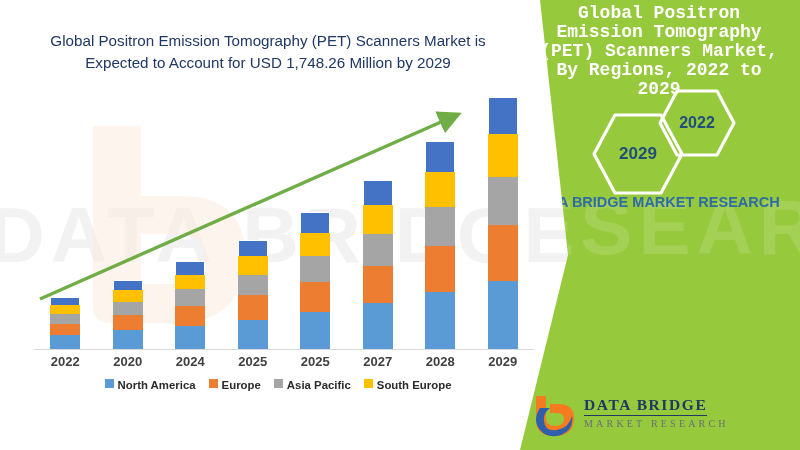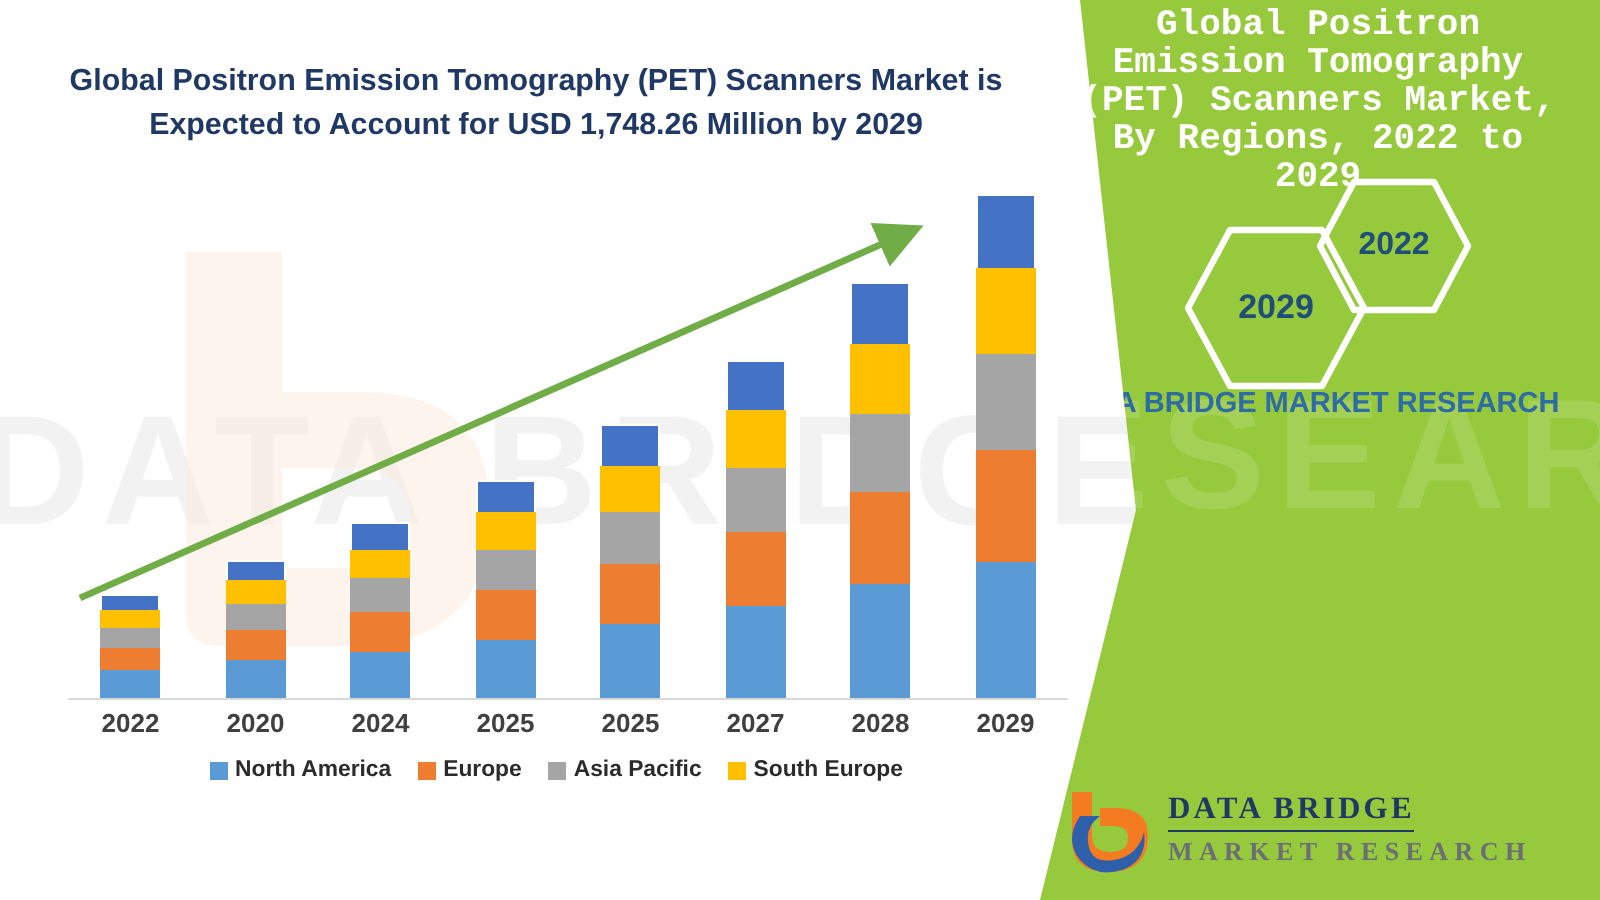--- a/index.html
+++ b/index.html
@@ -21,21 +21,21 @@
   }
   .wm-b{
     position:absolute;left:55px;top:118px;width:220px;height:215px;
     pointer-events:none;user-select:none;opacity:.55;
   }
 
   
   .headline{
     position:absolute;left:18px;top:30px;width:500px;
     text-align:center;color:#1F3864;
-    font-size:15.2px;line-height:22px;font-weight:700;
+    font-size:15.2px;line-height:22px;font-weight:400;
   }
 
   
   .green-panel{
     position:absolute;right:0;top:0;width:300px;height:450px;
     background:#97C93D;
     clip-path:polygon(40px 0, 300px 0, 300px 450px, 20px 450px, 68px 255px);
     overflow:hidden;
   }
   .green-panel .wm-right{
@@ -68,21 +68,21 @@
   
   .logo{position:absolute;left:30px;top:392px;width:250px;height:48px;}
   .logo-mark{position:absolute;left:0;top:2px;width:48px;height:44px;}
   .logo-text{position:absolute;left:54px;top:4px;}
   .logo-title{
     color:#1F3864;font-size:15.5px;font-weight:700;letter-spacing:1.6px;
     font-family:"Liberation Serif", serif;border-bottom:1.4px solid #1F3864;
     padding-bottom:1px;display:inline-block;
   }
   .logo-sub{
-    color:#6b6f75;font-size:13px;font-weight:700;letter-spacing:3.2px;
+    color:#6b6f75;font-size:10px;font-weight:400;letter-spacing:3.2px;
     font-family:"Liberation Serif", serif;margin-top:2px;
   }
 
   
   .chart{position:absolute;left:0;top:96px;width:560px;height:262px;}
   .plot{position:absolute;left:34px;top:0;width:500px;height:254px;}
   .axis-line{position:absolute;left:0;bottom:0;width:500px;height:1px;background:#d9d9d9;}
   .bar{position:absolute;bottom:1px;width:30px;box-sizing:border-box;}
   .seg{width:100%;display:block;}
   .bar .seg:first-child{border:1px solid #ffffff;border-bottom:none;box-sizing:border-box;}
@@ -94,21 +94,21 @@
   }
 
   
   .arrow{position:absolute;left:0;top:96px;width:560px;height:262px;pointer-events:none;}
 
   
   .legend{
     position:absolute;left:0;top:379px;width:556px;
     display:flex;align-items:center;justify-content:center;gap:13px;
   }
-  .leg-item{display:flex;align-items:center;gap:4px;}
+  .leg-item{display:flex;align-items:flex-start;gap:4px;}
   .leg-sw{width:9px;height:9px;display:block;}
   .leg-txt{color:#2b2b2b;font-size:11.4px;font-weight:700;white-space:nowrap;}
 
   
   .footer{position:absolute;left:0;top:425px;width:560px;height:22px;}
   .foot-l{
     position:absolute;left:14px;top:3px;color:#1a1a1a;font-size:8.3px;
     font-family:"Liberation Serif", serif;white-space:nowrap;
   }
   .foot-r{

